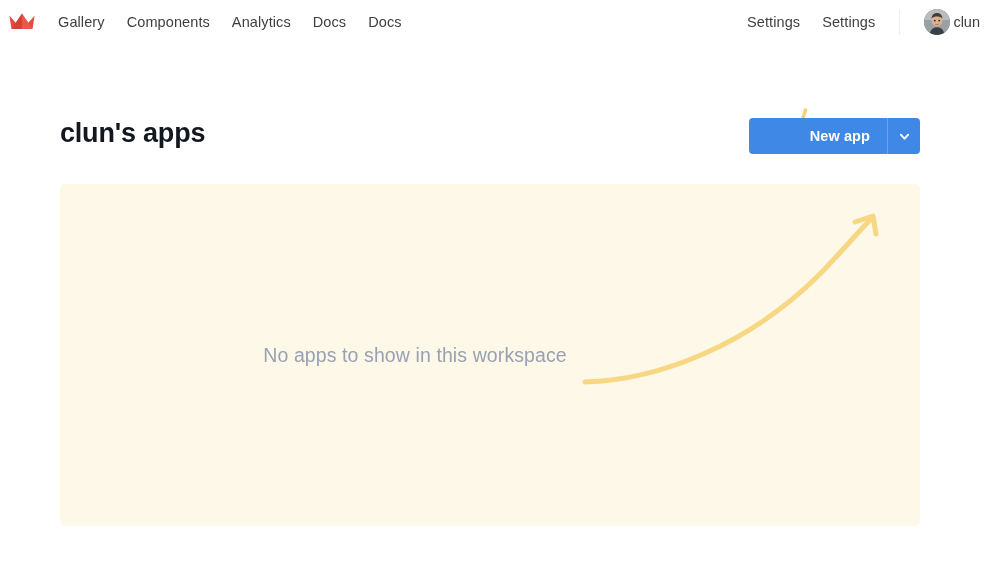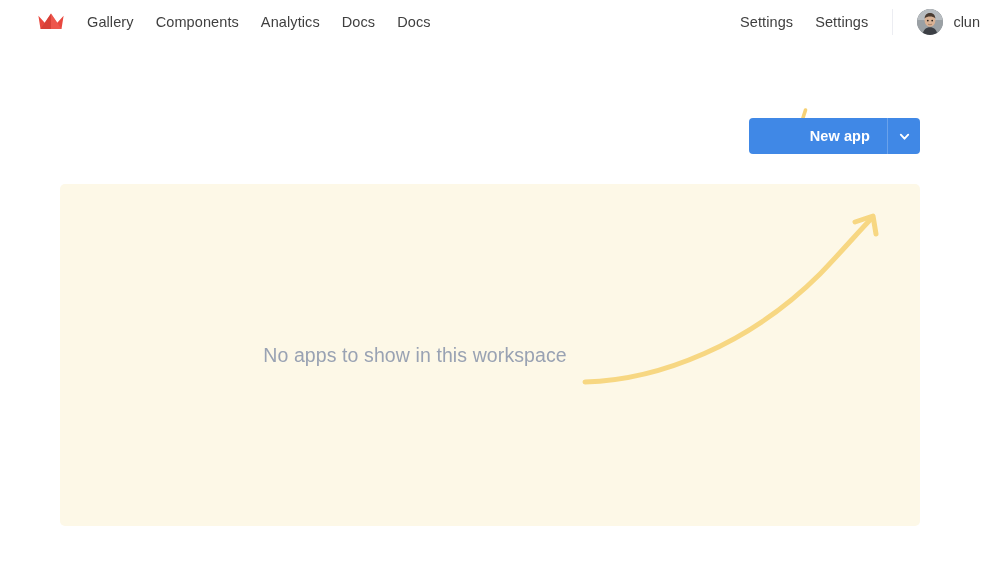--- a/index.html
+++ b/index.html
@@ -20,21 +20,21 @@
     height: 44px;
     display: flex;
     align-items: center;
     background: #ffffff;
   }
 
   .nav-left {
     display: flex;
     align-items: center;
     gap: 22px;
-    padding-left: 37px;
+    padding-left: 8px;
   }
 
   .logo-crown {
     width: 28px;
     height: 22px;
     display: block;
   }
 
   .nav-link {
     font-size: 14.5px;
@@ -56,21 +56,21 @@
   .nav-divider {
     width: 1px;
     height: 26px;
     background: #ecedf2;
     margin: 0 2px;
   }
 
   .user-block {
     display: flex;
     align-items: center;
-    gap: 10px;
+    gap: 3px;
     cursor: pointer;
   }
 
   .avatar {
     width: 26px;
     height: 26px;
     border-radius: 50%;
     overflow: hidden;
     flex: 0 0 26px;
     background: #8d9399;
@@ -243,20 +243,21 @@
           </g>
         </svg>
       </span>
       <span class="username">clun</span>
     </span>
   </div>
 </div>
 
 <div class="page-head">
 
+  <div class="page-title">clun's apps</div>
 
   <svg class="sparkles" viewBox="0 0 46 60">
     <g stroke="#f6d176" stroke-width="3.6" stroke-linecap="round" fill="none">
       <line x1="28" y1="26" x2="32.5" y2="12"></line>
       <line x1="14" y1="34" x2="30" y2="28"></line>
       <line x1="15" y1="46" x2="26" y2="42"></line>
     </g>
   </svg>
 
   <button class="new-app-btn">

